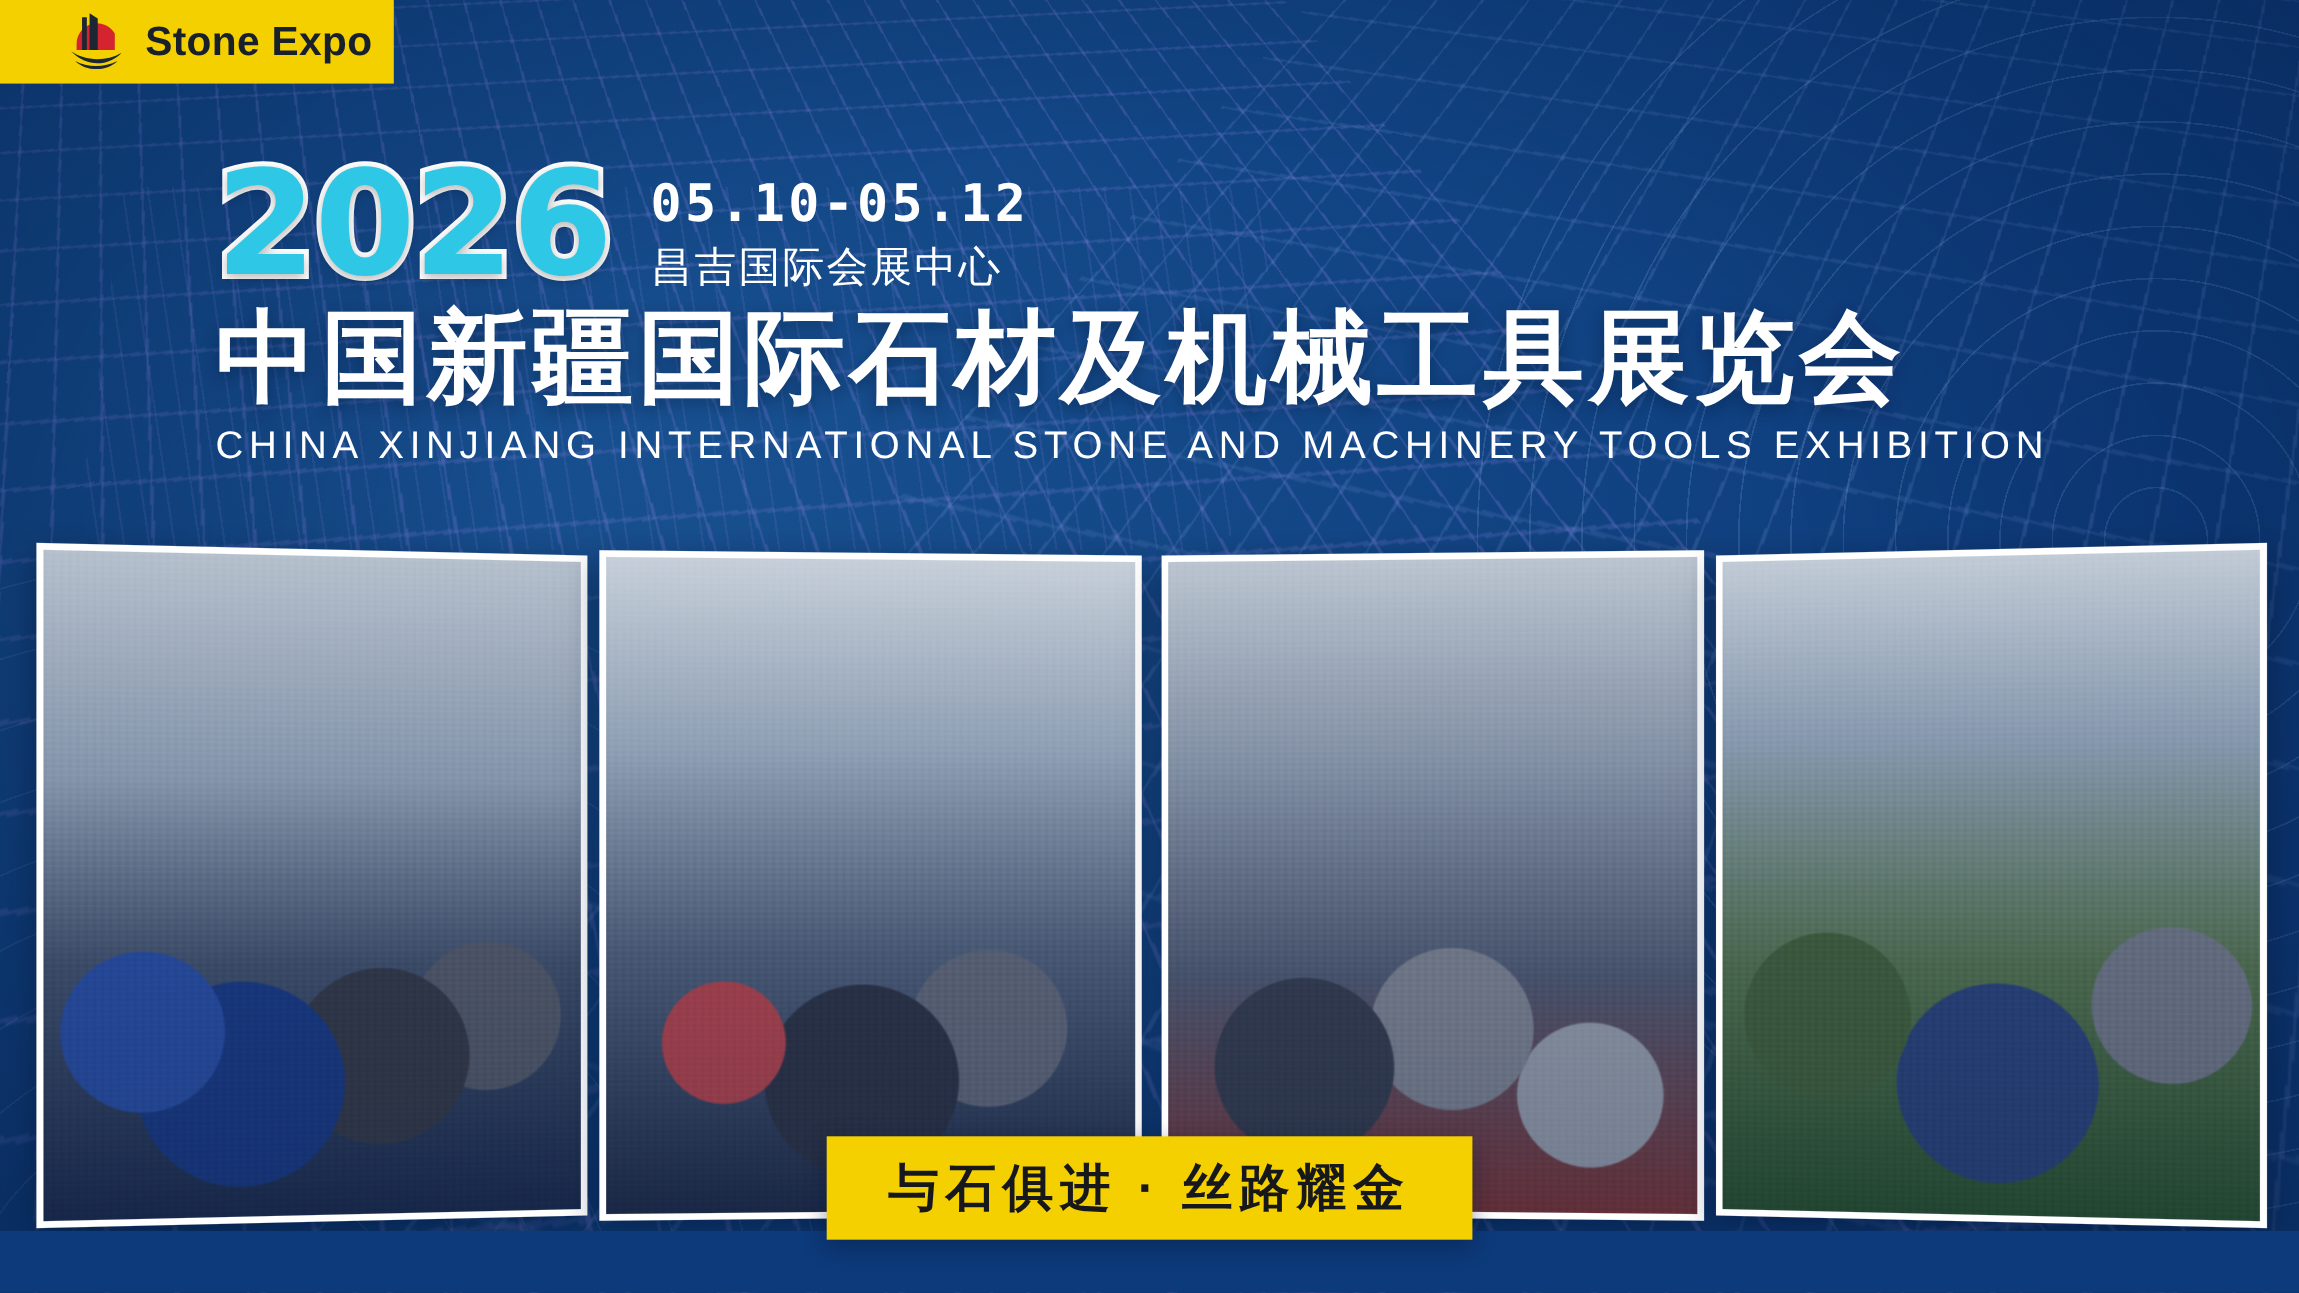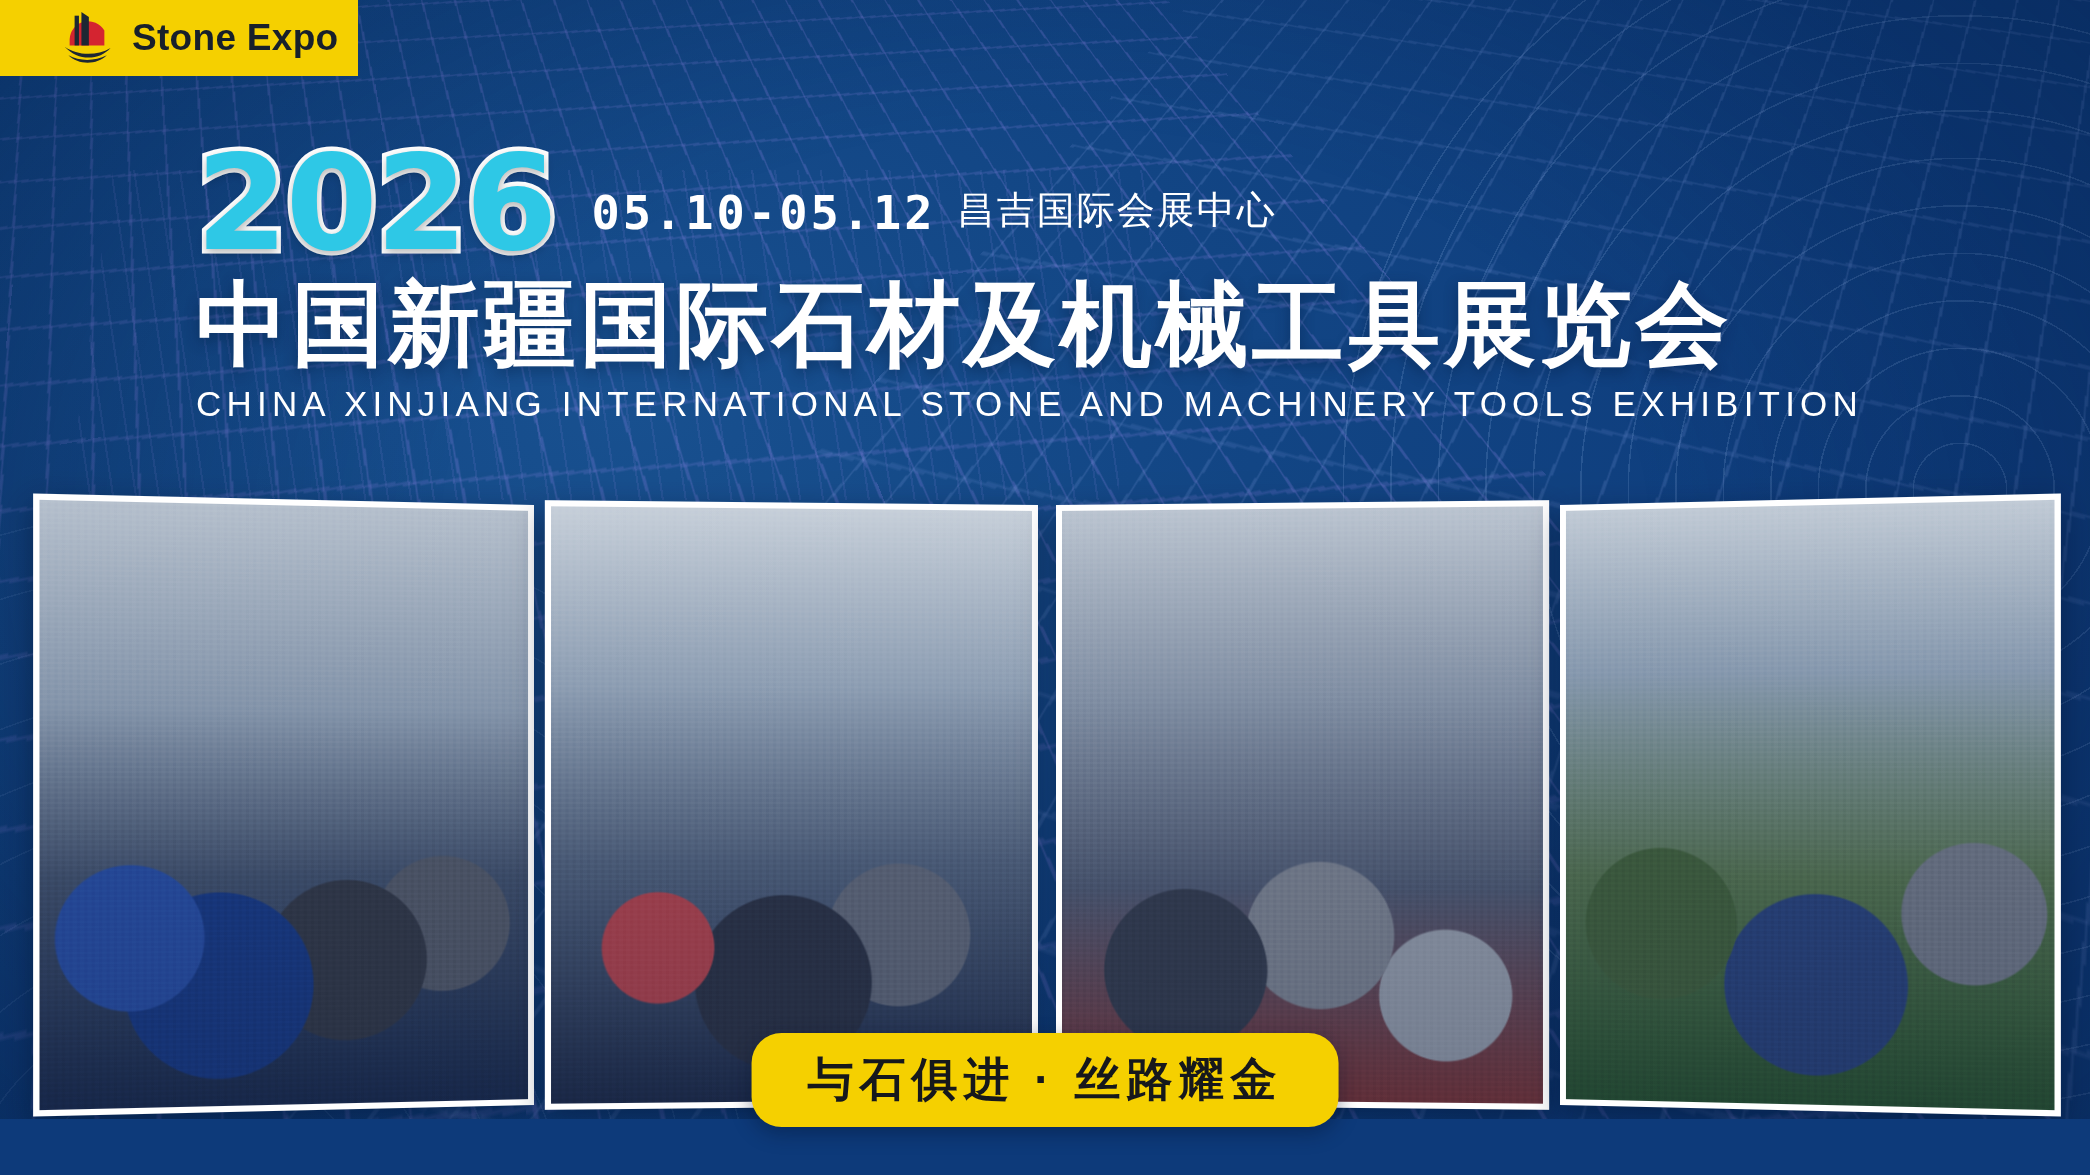--- a/index.html
+++ b/index.html
@@ -129,22 +129,22 @@
     letter-spacing: -2px;
     -webkit-text-stroke: 9px #ffffff;
     paint-order: stroke fill;
     font-family: "DejaVu Sans", sans-serif;
     text-shadow: 0 4px 10px rgba(0,0,0,.28);
   }
 
   #when-where {
     padding-top: 18px;
     display: flex;
-    flex-direction: row;
-    gap: 21px;
+    flex-direction: column;
+    gap: 4px;
   }
   #date-text {
     font-size: 47px;
     font-weight: 700;
     color: #ffffff;
     letter-spacing: 3px;
     font-family: "DejaVu Sans Mono", monospace;
     white-space: nowrap;
   }
   #venue-text {
@@ -241,21 +241,20 @@
   
   #slogan {
     position: absolute;
     left: 50%;
     transform: translateX(-50%);
     bottom: 48px;
     background: var(--yellow, #f5d000);
     padding: 16px 56px;
     z-index: 50;
     box-shadow: 0 6px 20px rgba(2,18,46,.4);
-    border-radius: 30px;
   }
   #slogan-text {
     font-size: 46px;
     font-weight: 800;
     color: #16181c;
     letter-spacing: 6px;
     white-space: nowrap;
   }
 
   #bottom-band {

